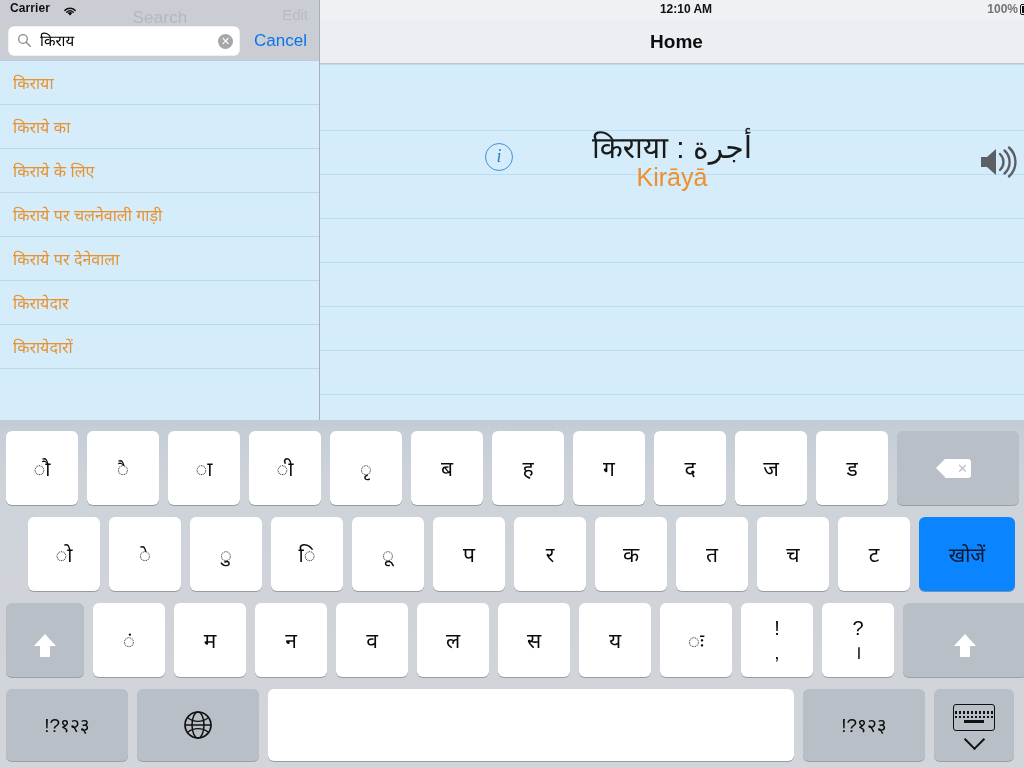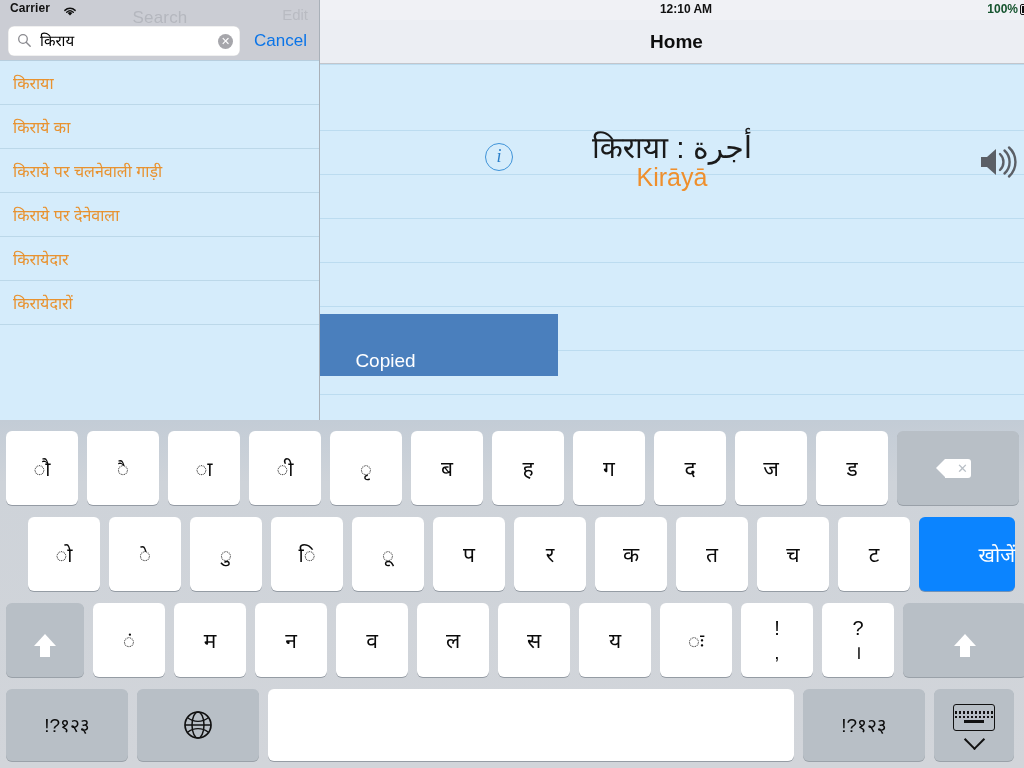--- a/index.html
+++ b/index.html
@@ -169,21 +169,21 @@
     text-align: center;
     font-size: 12px;
     font-weight: bold;
     color: #111;
   }
   #status-battery-pct {
     position: absolute;
     right: 34px; top: 2px;
     font-size: 12px;
     font-weight: bold;
-    color: #14532d;
+    color: #737373;
   }
   #battery-icon {
     position: absolute;
     right: 8px; top: 4px;
     width: 24px; height: 11px;
     border: 1px solid #111;
     border-radius: 2px;
     box-sizing: border-box;
   }
   #battery-icon::after {
@@ -326,24 +326,23 @@
     flex: 0 0 auto;
   }
   .key.letter { width: 72px; }
   .key.matra { font-size: 20px; }
   .key.fn {
     background: #b8bfc6;
     box-shadow: 0 1px 0 rgba(100,110,120,0.5);
   }
   .key.accent {
     background: #0b84ff;
-    color: #ffffff;
+    color: #0f172a;
     font-size: 20px;
     box-shadow: 0 1px 0 rgba(20,80,150,0.5);
-    justify-content: flex-end;
   }
   .key.backspace { width: 122px; }
   .key.search { width: 96px; }
   .key.shift-l { width: 78px; }
   .key.shift-r { width: 124px; }
   .key.numkey { width: 122px; height: 72px; font-size: 19px; }
   .key.globe { width: 122px; height: 72px; }
   .key.space { width: 526px; height: 72px; }
   .key.dismiss { width: 80px; height: 72px; }
   .key.punct {
@@ -469,20 +468,23 @@
     </div>
 
     <div id="results-list">
         <div class="result-row">
           <div class="result-label">किराया</div>
         </div>
         <div class="result-row">
           <div class="result-label">किराये का</div>
         </div>
         <div class="result-row">
+          <div class="result-label">किराये के लिए</div>
+        </div>
+        <div class="result-row">
           <div class="result-label">किराये पर चलनेवाली गाड़ी</div>
         </div>
         <div class="result-row">
           <div class="result-label">किराये पर देनेवाला</div>
         </div>
         <div class="result-row">
           <div class="result-label">किरायेदार</div>
         </div>
         <div class="result-row">
           <div class="result-label">किरायेदारों</div>
@@ -523,23 +525,20 @@
             <path d="M4 12 h6 L19 4 v26 L10 22 H4 Z" fill="#5b5f66"></path>
             <path d="M23 9 A11 11 0 0 1 23 25" stroke="#5b5f66" stroke-width="2.4" fill="none" stroke-linecap="round"></path>
             <path d="M27.5 5.5 A15.5 15.5 0 0 1 27.5 28.5" stroke="#5b5f66" stroke-width="2.4" fill="none" stroke-linecap="round"></path>
             <path d="M32 2.5 A19.5 19.5 0 0 1 32 31.5" stroke="#5b5f66" stroke-width="2.4" fill="none" stroke-linecap="round"></path>
           </svg>
         </div>
       </div>
     </div>
   </div>
 
-  <div id="copied-toast">
-    <div id="copied-toast-label">Copied</div>
-  </div>
 
   <div id="keyboard">
     <div class="kb-row" id="kb-row-1">
         <div class="key letter matra">
           <span>◌ौ</span>
         </div>
         <div class="key letter matra">
           <span>◌ै</span>
         </div>
         <div class="key letter matra">

